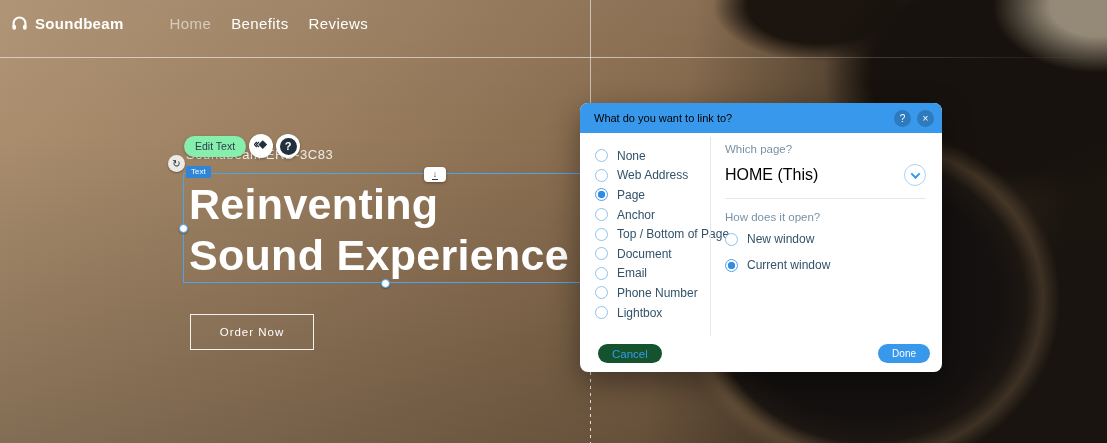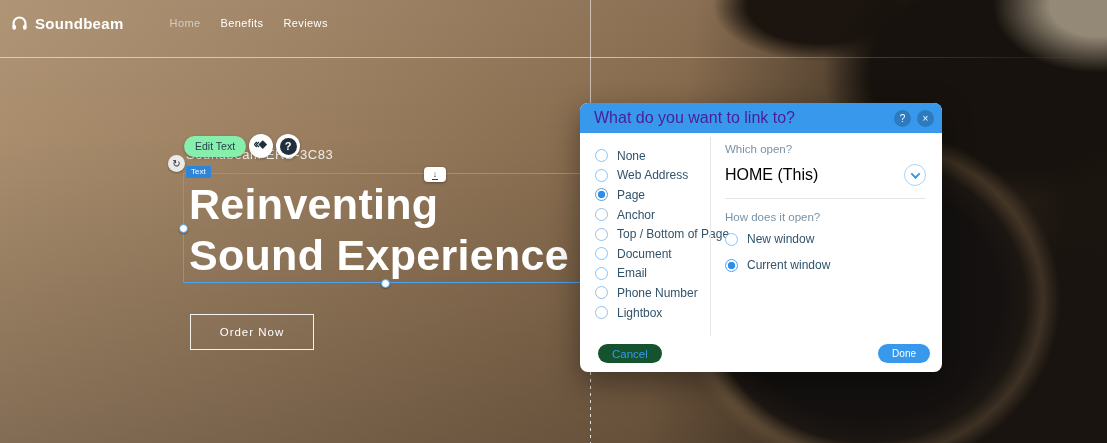--- a/index.html
+++ b/index.html
@@ -26,21 +26,21 @@
   .hline { position:absolute; left:0; top:57px; width:100%; height:1px; z-index:1;
     background:linear-gradient(90deg, rgba(255,255,255,.55) 0 55%, rgba(255,255,255,.18) 78%, rgba(255,255,255,0) 100%); }
   .vline { position:absolute; left:590px; top:0; width:1px; height:103px; background:rgba(255,255,255,.55); z-index:1; }
   .vdash { position:absolute; left:590px; top:372px; width:1px; height:71px; z-index:1;
     background:repeating-linear-gradient(180deg, rgba(255,255,255,.8) 0 3px, rgba(255,255,255,0) 3px 7px); }
   
   .topbar { position:absolute; left:10px; top:10px; height:26px; display:flex; align-items:center; z-index:2; }
   .logo-ic { width:19px; height:19px; display:inline-block; }
   .logo-txt { color:#fff; font-weight:700; font-size:15px; letter-spacing:.3px; margin-left:6px; }
   .nav { display:flex; gap:20px; margin-left:46px; }
-  .nav span { font-size:11px; color:#fff; letter-spacing:.4px; cursor:pointer; }
+  .nav span { font-size:15px; color:#fff; letter-spacing:.4px; cursor:pointer; }
   .nav .dim { color:rgba(255,255,255,.55); }
   
   .subtitle { position:absolute; left:186px; top:147px; z-index:2; color:rgba(255,255,255,.85);
     font-size:13px; letter-spacing:.6px; }
   .heading { position:absolute; left:189px; top:179px; z-index:2; color:#fff; font-weight:700;
     font-size:43px; line-height:51px; letter-spacing:.3px; white-space:nowrap; }
   .cta { position:absolute; left:190px; top:314px; width:124px; height:36px; z-index:2;
     border:1px solid rgba(255,255,255,.9); color:#fff; font-size:11.5px; letter-spacing:1px;
     display:flex; align-items:center; justify-content:center; cursor:pointer; background:rgba(255,255,255,.02); }
   
@@ -66,21 +66,21 @@
     align-items:center; font-size:10.5px; color:#2B3D4F; box-shadow:0 1px 3px rgba(0,0,0,.3); cursor:pointer; }
   .circ-btn { width:24px; height:24px; border-radius:50%; background:#fff; display:flex; align-items:center;
     justify-content:center; box-shadow:0 1px 3px rgba(0,0,0,.3); cursor:pointer; }
   .help-inner { width:17px; height:17px; border-radius:50%; background:#20303C; color:#fff; font-size:11px;
     font-weight:700; display:flex; align-items:center; justify-content:center; }
   
   .dialog { position:absolute; left:580px; top:103px; width:362px; height:269px; z-index:10;
     background:#fff; border-radius:8px; box-shadow:0 10px 30px rgba(0,0,0,.4); font-size:12px; }
   .dlg-head { height:30px; background:#3899EC; border-radius:8px 8px 0 0; display:flex; align-items:center;
     padding:0 8px 0 14px; }
-  .dlg-title { color:#4c1d95; font-size:16px; flex:1; }
+  .dlg-title { color:#000000; font-size:11px; flex:1; }
   .dlg-hbtn { width:17px; height:17px; border-radius:50%; background:rgba(18,48,71,.28); color:#fff;
     display:flex; align-items:center; justify-content:center; font-size:10px; margin-left:6px; cursor:pointer; }
   .dlg-body { position:absolute; top:30px; bottom:36px; left:0; right:0; }
   .vdivider { position:absolute; left:130px; top:4px; bottom:0; width:1px; background:#E6E6E6; }
   .ltcol { position:absolute; left:15px; top:13px; }
   .ltrow { display:flex; align-items:center; height:19.6px; cursor:pointer; }
   .radio { width:13px; height:13px; border-radius:50%; border:1.5px solid #8CC2F0; background:#fff; flex:0 0 13px; }
   .selected .radio { border-color:#4FA0EC; background:radial-gradient(circle, #2E8DE4 0 3.4px, #fff 4px); }
   .ltlabel { margin-left:9px; color:#32536A; font-size:12px; white-space:nowrap; }
   .rpanel { position:absolute; left:145px; top:10px; right:16px; }
@@ -204,21 +204,21 @@
           <span class="radio"></span>
           <span class="ltlabel">Phone Number</span>
         </div>
         <div class="ltrow">
           <span class="radio"></span>
           <span class="ltlabel">Lightbox</span>
         </div>
       </div>
       <div class="vdivider"></div>
       <div class="rpanel">
-        <div class="mlabel">Which open?</div>
+        <div class="mlabel">Which page?</div>
         <div class="pagerow">
           <span class="pageval">HOME (This)</span>
           <span class="chev-circ">
               <span class="chev"></span>
             </span>
         </div>
         <hr class="rp-hr">
         <div class="mlabel">How does it open?</div>
         <div class="openrow">
           <span class="radio"></span>

